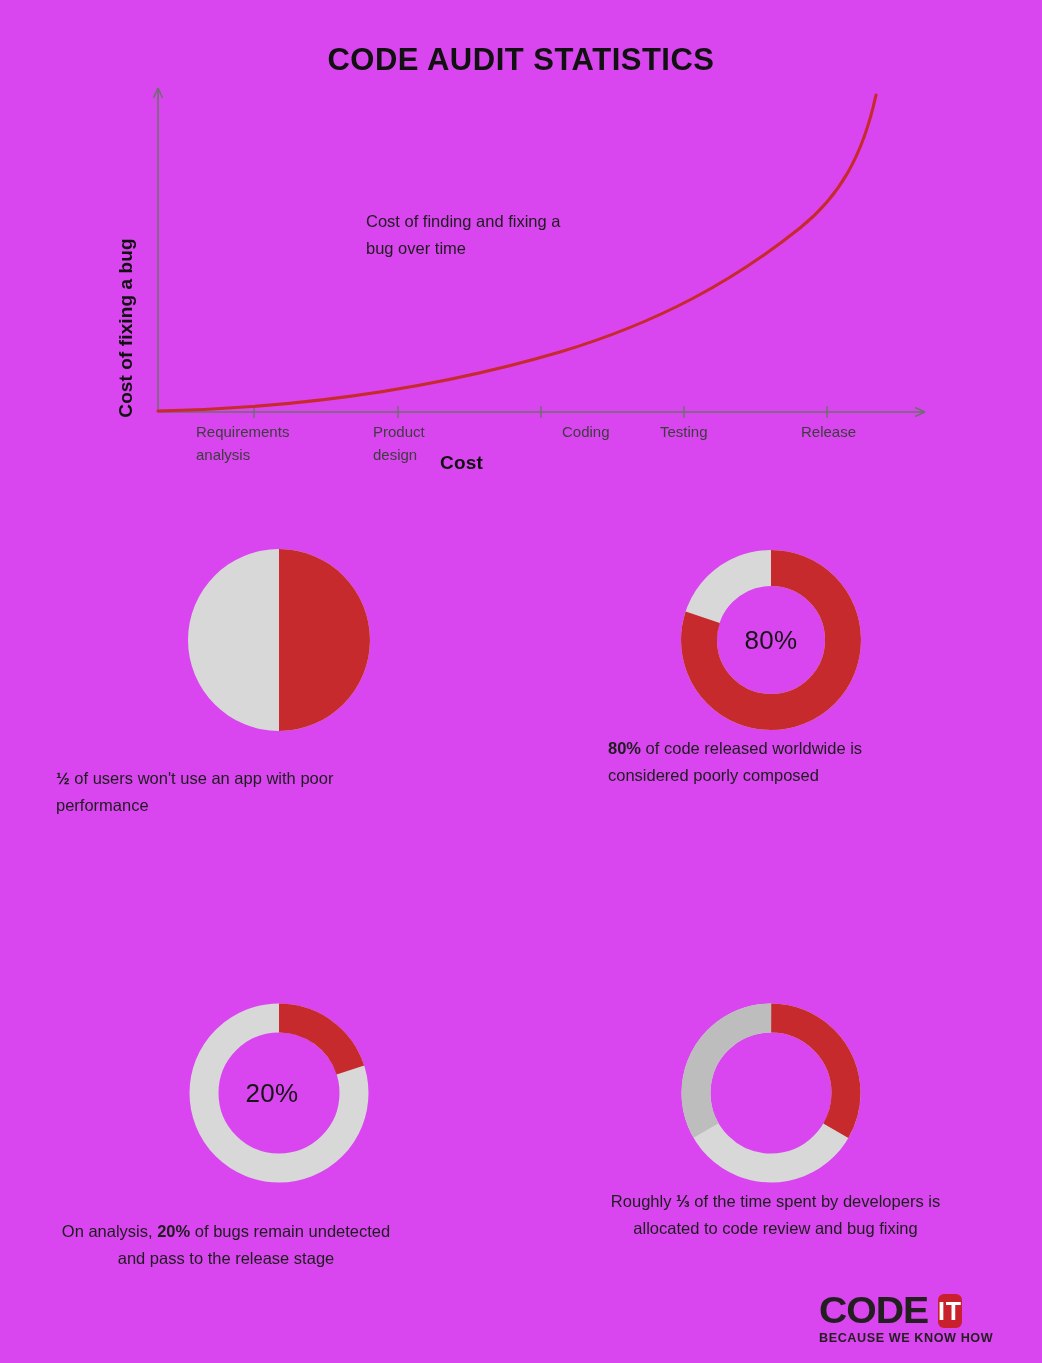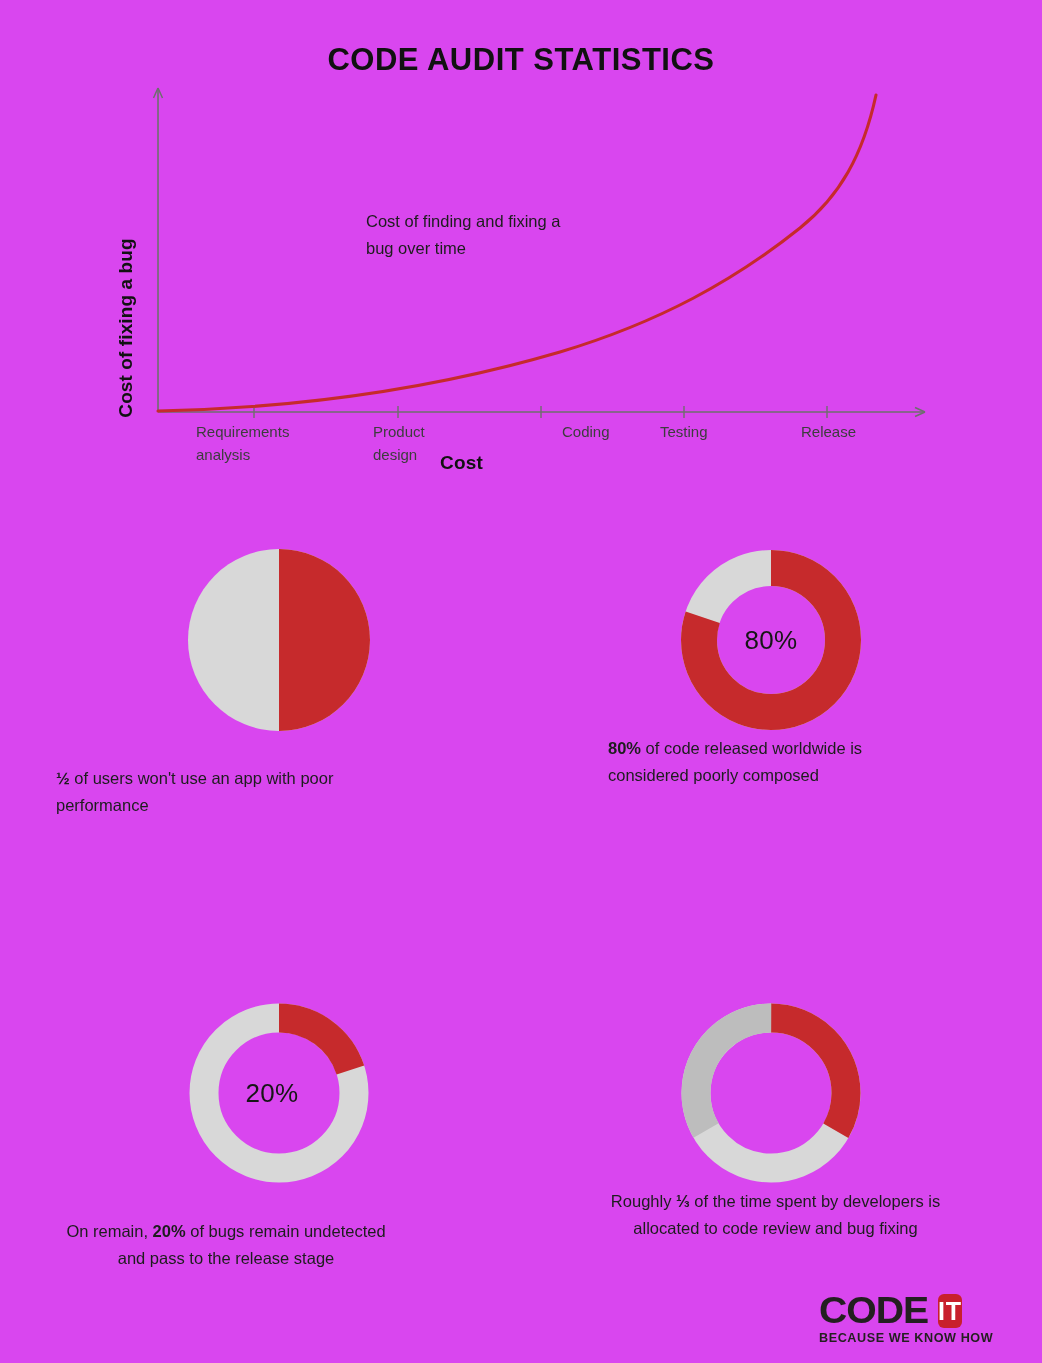--- a/index.html
+++ b/index.html
@@ -237,21 +237,21 @@
 
       <div class="stat-cell left">
         <div class="chart-wrap">
           <svg width="190" height="190" viewBox="0 0 190 190">
             <circle cx="95" cy="95" r="75" fill="none" stroke="#D8D8D8" stroke-width="29"></circle>
             <circle cx="95" cy="95" r="75" fill="none" stroke="#C62A2C" stroke-width="29" stroke-dasharray="94.2 377.0" transform="rotate(-90 95 95)"></circle>
           </svg>
           <div class="donut-center shift-left">20%</div>
         </div>
         <div class="caption">
-          <span>On remain, </span><b>20%</b><span> of bugs remain undetected and pass to the release stage</span>
+          <span>On analysis, </span><b>20%</b><span> of bugs remain undetected and pass to the release stage</span>
         </div>
       </div>
 
       <div class="stat-cell right">
         <div class="chart-wrap">
           <svg width="190" height="190" viewBox="0 0 190 190">
             <circle cx="95" cy="95" r="75" fill="none" stroke="#D8D8D8" stroke-width="29"></circle>
             <circle cx="95" cy="95" r="75" fill="none" stroke="#C62A2C" stroke-width="29" stroke-dasharray="157.1 314.2" transform="rotate(-90 95 95)"></circle>
             <circle cx="95" cy="95" r="75" fill="none" stroke="#BDBDBD" stroke-width="29" stroke-dasharray="157.1 314.2" transform="rotate(150 95 95)"></circle>
           </svg>

